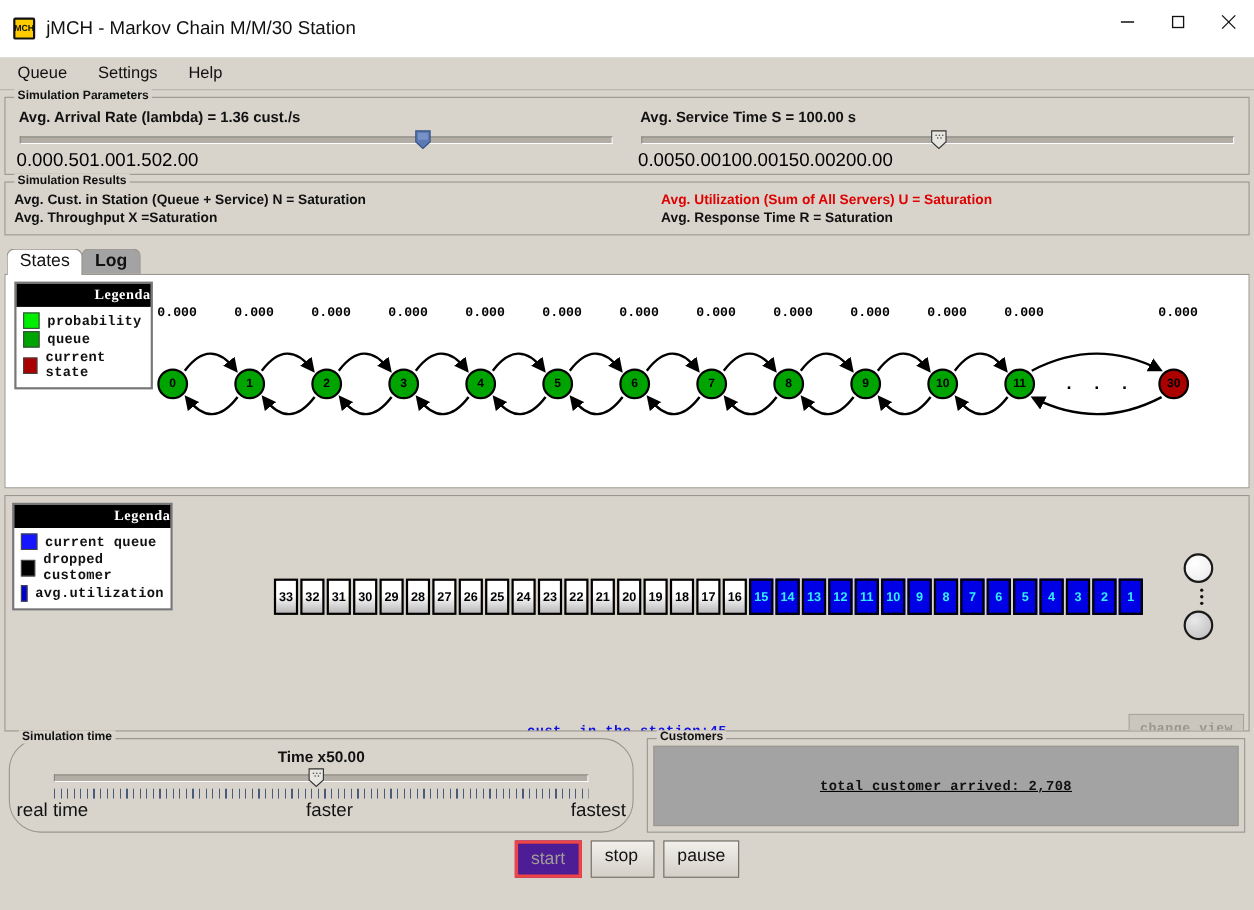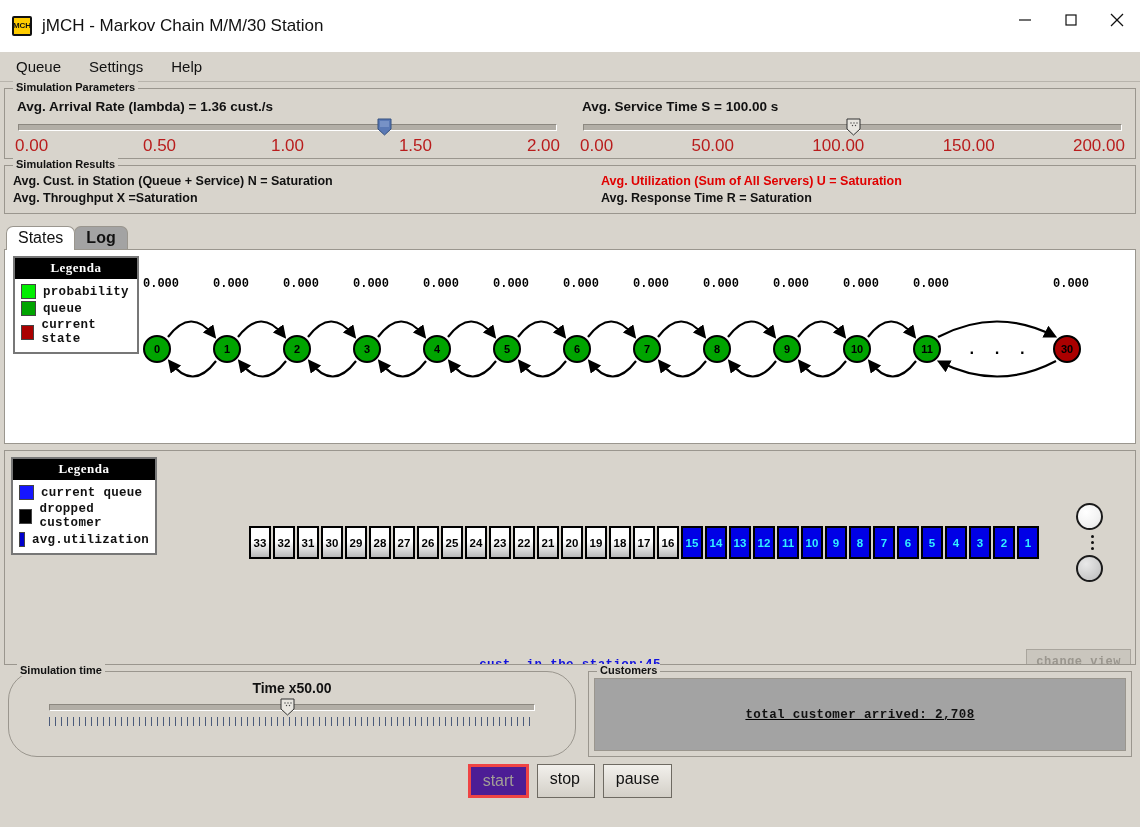--- a/index.html
+++ b/index.html
@@ -57,21 +57,21 @@
   .slider-track{
     height:7px; background:#b2aea6; border:1px solid #8c8880;
     border-bottom-color:#ffffff; border-right-color:#ffffff;
     position:relative; margin:0 3px;
   }
   .slider-thumb{
     position:absolute; top:-7px; width:15px; height:18px; margin-left:-7px;
     pointer-events:auto;
   }
   .slider-ticklabels{
-    display:flex; justify-content:space-between; font-size:17px; color:#b91c1c;
+    display:flex; justify-content:flex-start; font-size:17px; color:#000000;
     margin-top:5px;
   }
   .slider-ticklabels span{ font-family:"Liberation Sans",sans-serif; }
 
   
   .results-inner{ display:flex; padding:7px 8px 6px 8px; }
   .results-col{ flex:1; }
   .results-col.right{ padding-left:62px; }
   .res-line{ font-size:12.5px; font-weight:bold; color:#111; line-height:17px;
              font-family:"Liberation Sans",sans-serif;}
@@ -92,21 +92,21 @@
   .states-panel{
     margin:0 4px; height:195px; background:#ffffff;
     border:1px solid #9a968e; border-top:1px solid #9a968e;
     position:relative; overflow:hidden;
   }
   .legend{
     position:absolute; border:2px solid #777; background:#ffffff;
   }
   .legend-title{
     background:#000000; color:#ffffff; font-family:"Liberation Serif", serif;
-    font-weight:bold; font-size:13px; text-align:center; padding:2px 0 3px 0;
+    font-weight:bold; font-size:13px; text-align:right; padding:2px 0 3px 0;
     letter-spacing:.5px;
   }
   .legend-body{ padding:3px 6px 4px 6px; }
   .legend-row{ display:flex; align-items:center; gap:7px; margin:2px 0; }
   .legend-swatch{ width:15px;height:15px;border:1px solid #444; }
   .legend-text{ font-family:"Liberation Mono", monospace; font-size:12.5px;
                 font-weight:bold; color:#111; letter-spacing:.3px;}
 
   .chain{ position:absolute; left:0; top:0; width:100%; height:100%; }
   .node{
@@ -458,20 +458,25 @@
             <path d="M1 1 H14 V11 L7.5 17 L1 11 Z" fill="#e8e6e0" stroke="#333" stroke-width="1"></path>
             <circle cx="5" cy="5" r="0.7" fill="#444"></circle>
               <circle cx="8" cy="5" r="0.7" fill="#444"></circle>
             <circle cx="11" cy="5" r="0.7" fill="#444"></circle>
               <circle cx="6.5" cy="7.5" r="0.7" fill="#444"></circle>
             <circle cx="9.5" cy="7.5" r="0.7" fill="#444"></circle>
           </svg>
         </div>
       </div>
       <div class="ticks" style="margin:6px 34px 0 34px;"></div>
+      <div class="simtime-labels">
+        <span>real time</span>
+        <span>faster</span>
+        <span>fastest</span>
+      </div>
     </div>
   </div>
 
   <div class="group customers-group">
     <div class="group-title">Customers</div>
     <div class="customers-box">
       <div class="customers-text">total customer arrived: 2,708</div>
     </div>
   </div>
 </div>

